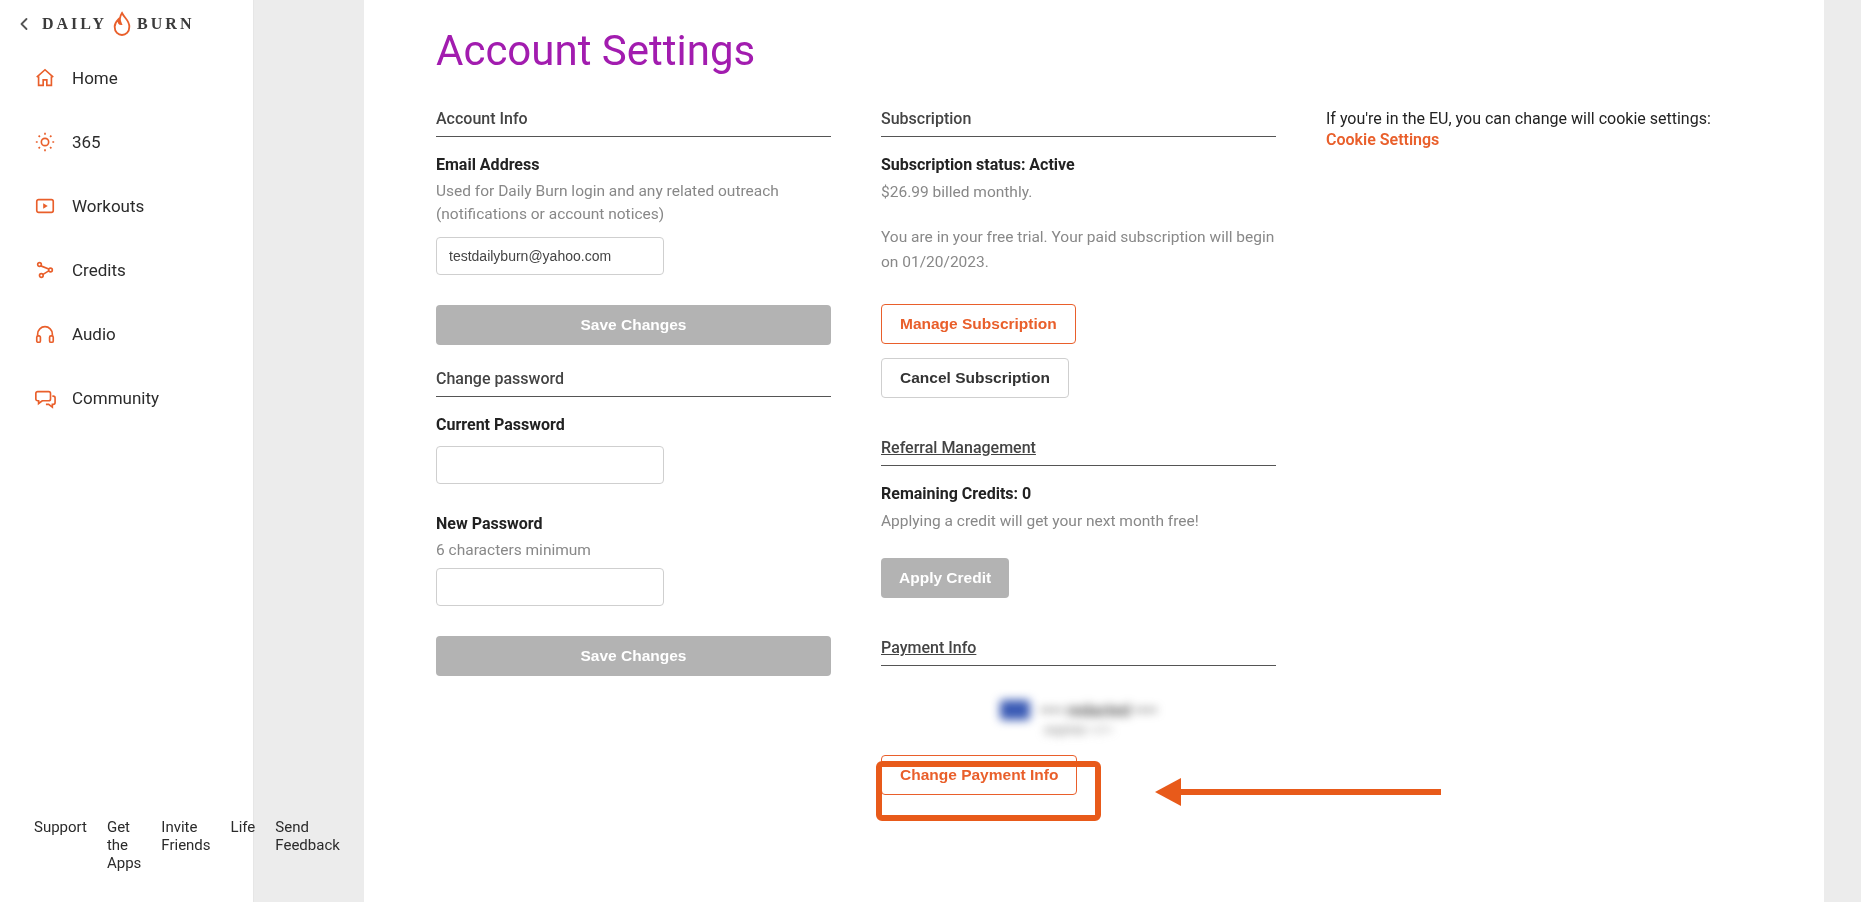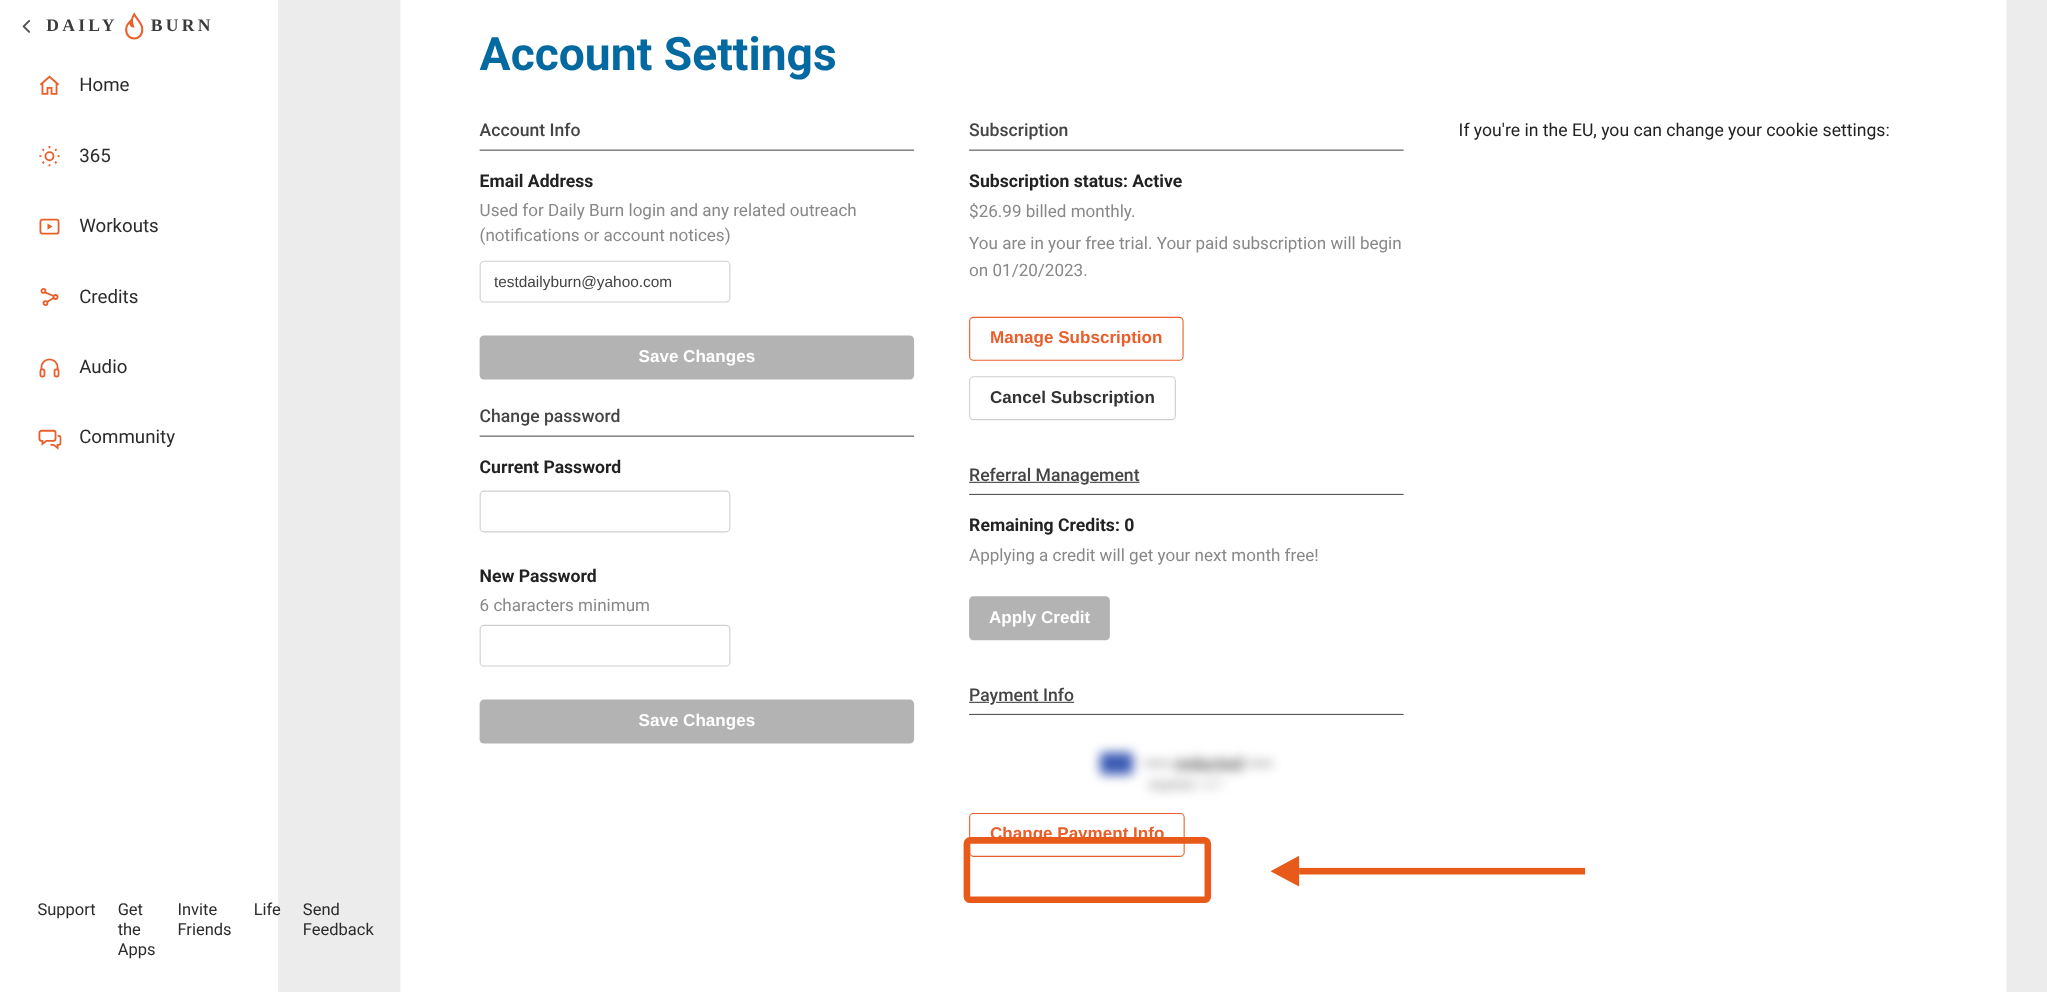--- a/index.html
+++ b/index.html
@@ -64,22 +64,22 @@
     padding-left: 110px;
   }
   .card {
     background:#fff;
     width: 1460px;
     height: 902px;
     padding: 26px 72px 40px 72px;
   }
   h1.page-title {
     font-size: 42px;
-    font-weight: 700;
-    color:#0369a1;
+    font-weight: 400;
+    color:#a21caf;
     margin-bottom: 34px;
   }
   .columns {
     display:flex;
     gap: 50px;
     align-items:flex-start;
   }
   .col { width: 395px; }
   .col.right-info { width: 420px; flex-shrink:0; }
   .section-title {
@@ -264,21 +264,21 @@
           <button class="btn btn-disabled mt-30">Save Changes</button>
         </div>
 
         <div class="col stack">
           <div class="section-title">Subscription</div>
 
           <div class="sub-status">
             <span>Subscription status: </span><span>Active</span>
           </div>
           <div class="muted" style="margin-top:6px;">$26.99 billed monthly.</div>
-          <div class="muted" style="margin-top:4px;">You are in your free trial. Your paid subscription will begin on 01/20/2023.</div>
+          <div class="muted" style="margin-top:20px;">You are in your free trial. Your paid subscription will begin on 01/20/2023.</div>
 
           <div class="mt-30"><button class="btn btn-outline-orange">Manage Subscription</button></div>
           <div class="mt-14"><button class="btn btn-outline-gray">Cancel Subscription</button></div>
 
           <div class="section-title mt-40">Referral Management</div>
           <div class="sub-status">
             <span>Remaining Credits: </span><span>0</span>
           </div>
           <div class="muted" style="margin-top:6px;">Applying a credit will get your next month free!</div>
           <div class="mt-24"><button class="btn btn-disabled">Apply Credit</button></div>
@@ -288,21 +288,22 @@
             <div class="card-row">
                 <span class="cc-icon"></span>
                 <span>•••• redacted ••••</span>
               </div>
             <div style="font-size:13px;">expires ••/••</div>
           </div>
           <div><button class="btn btn-outline-orange">Change Payment Info</button></div>
         </div>
 
         <div class="col right-info stack">
-          <div style="font-size:16px; color:#222;">If you're in the EU, you can change your cookie settings:</div>
+          <div style="font-size:16px; color:#222;">If you're in the EU, you can change will cookie settings:</div>
+          <span class="link-orange" style="margin-top:2px;">Cookie Settings</span>
         </div>
       </div>
     </div>
   </div>
 </div>
 
 <div class="highlight-box" style="left:876px; top:761px; width:225px; height:60px;"></div>
 <div class="arrow" style="left:1155px; top:778px;">
   <div class="arrow-head"></div>
   <div class="arrow-line" style="width:260px;"></div>

